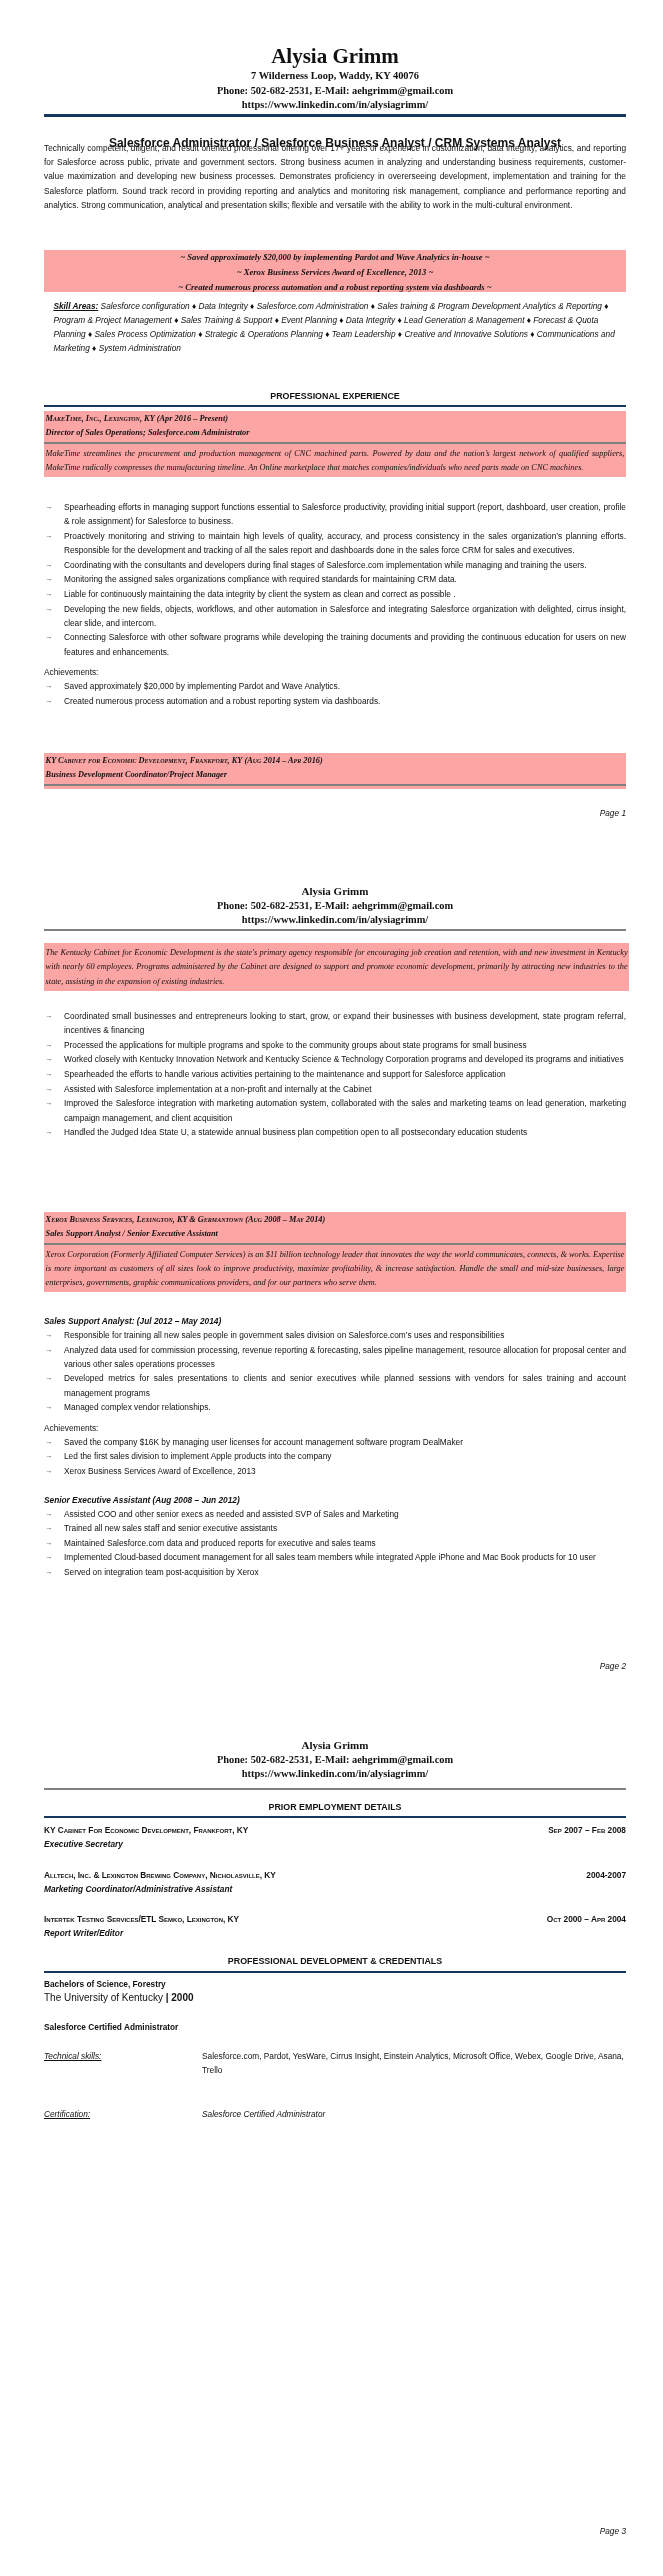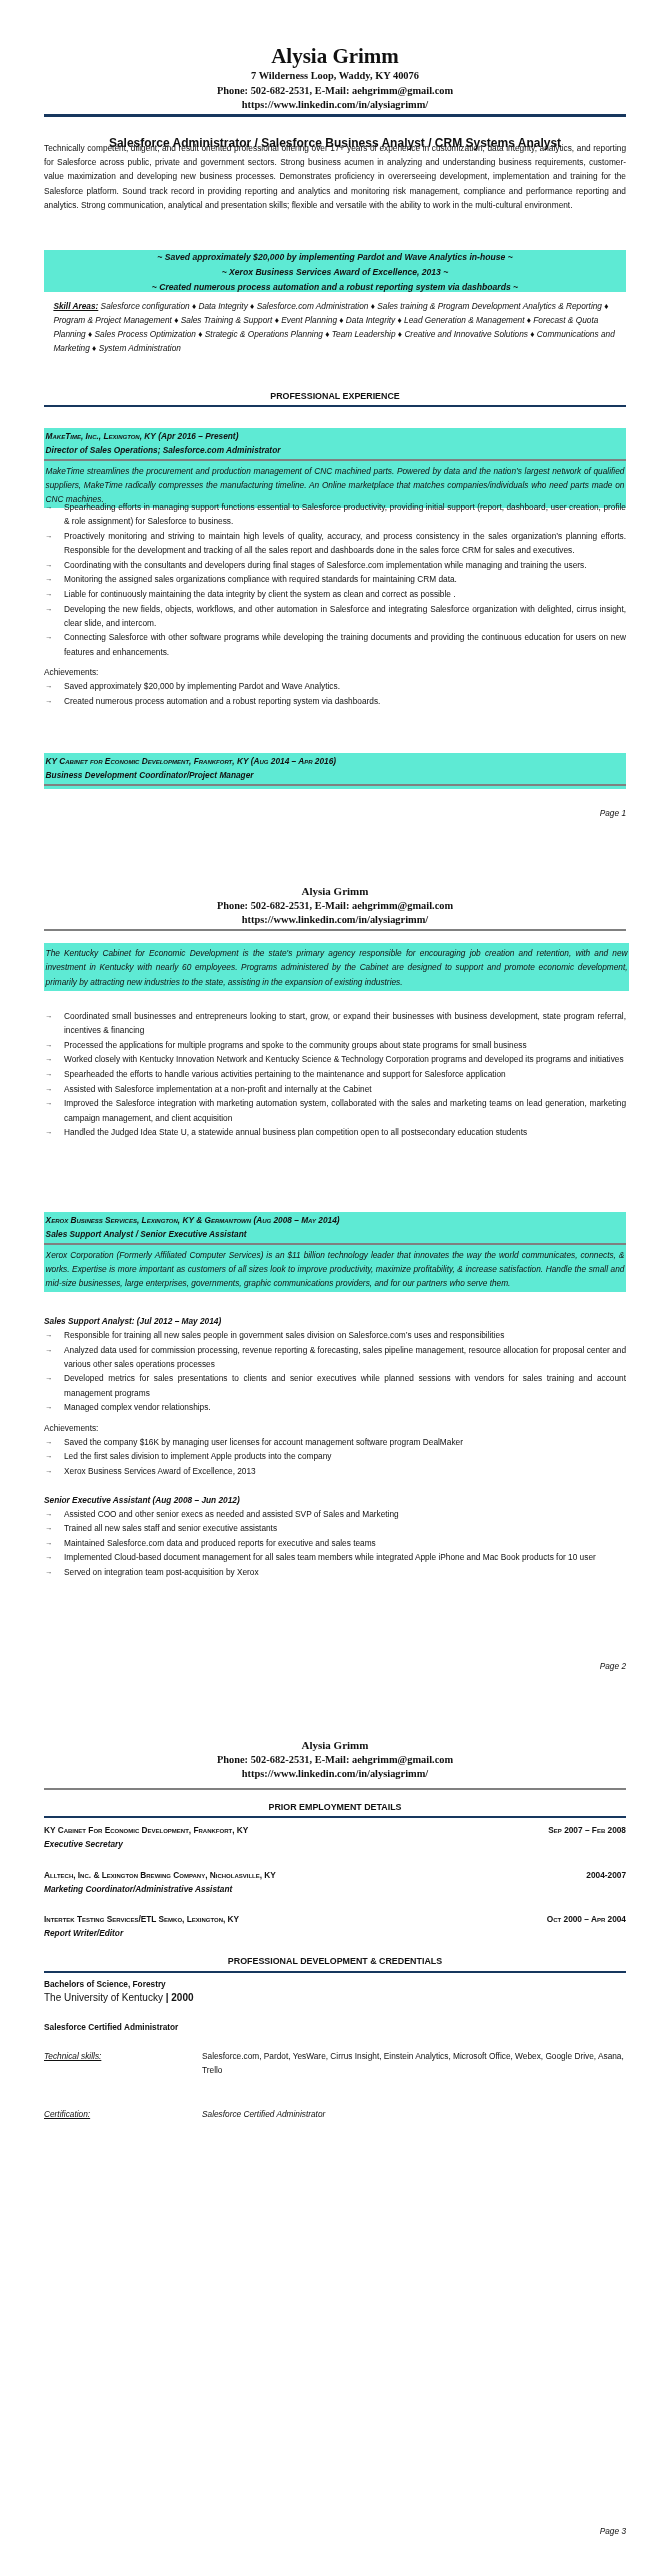--- a/index.html
+++ b/index.html
@@ -8,21 +8,21 @@
   .content { position: absolute; left: 44px; width: 582px; }
   .serif { font-family: "Liberation Serif", serif; font-weight: bold; text-align: center; }
   .name-lg { font-size: 21px; line-height: 26px; }
   .name-sm { font-size: 11px; line-height: 14.6px; }
   .contact { font-size: 10.4px; line-height: 14.6px; }
   .rule-navy { height: 2.6px; background: #17375e; }
   .rule-navy-thin { height: 1.6px; background: #17375e; }
   .rule-gray { height: 1.6px; background: #808080; }
   .title { font-size: 12px; font-weight: bold; text-align: center; line-height: 15.6px; }
   .para { font-size: 8.3px; line-height: 14.2px; text-align: justify; }
-  .graybox { background: #5eead4; }
+  .graybox { background: #fca5a5; font-family: Liberation Serif, serif; }
   .highlights { text-align: center; font-style: italic; font-weight: bold; font-size: 8.6px; line-height: 15px; padding: 2.1px 0; }
   .skills { text-align: left; font-style: italic; font-size: 8.3px; line-height: 14px; padding: 0 9.4px; }
   .skills .lbl { font-weight: bold; text-decoration: underline; }
   .sec-h { font-size: 8.9px; font-weight: bold; text-align: center; line-height: 12.5px; }
   .job-h { padding: 1px 1.6px 2.1px 1.6px; font-weight: bold; font-style: italic; font-size: 8.3px; line-height: 14px; }
   .sc { font-variant: small-caps; }
   .job-desc { font-style: italic; font-size: 8.3px; line-height: 14.2px; text-align: justify; padding: 3.1px 1.6px 2.1px 1.6px; }
   ul.arrows { list-style: none; margin: 0; padding: 0; }
   ul.arrows li { position: relative; padding-left: 20px; font-size: 8.3px; line-height: 14.3px; text-align: justify; margin-bottom: 0.3px; }
   ul.arrows li .arr { position: absolute; left: 1px; top: 0; font-size: 7.3px; }
@@ -57,21 +57,21 @@
   </div>
 
   <div class="content skills" style="top:299px;width:563px;">
     <span class="lbl">Skill Areas:</span>
     <span>Salesforce configuration ♦ Data Integrity ♦ Salesforce.com Administration ♦ Sales training &amp; Program Development Analytics &amp; Reporting ♦ Program &amp; Project Management ♦ Sales Training &amp; Support ♦ Event Planning ♦ Data Integrity ♦ Lead Generation &amp; Management ♦ Forecast &amp; Quota Planning ♦ Sales Process Optimization ♦ Strategic &amp; Operations Planning ♦ Team Leadership ♦ Creative and Innovative Solutions ♦ Communications and Marketing ♦ System Administration</span>
   </div>
 
   <div class="content sec-h" style="top:390px;">PROFESSIONAL EXPERIENCE</div>
   <div class="content rule-navy-thin" style="top:405px;"></div>
 
-  <div class="content graybox" style="top:428px;">
+  <div class="content graybox" style="top:411px;">
     <div class="job-h">
       <div><span class="sc">MakeTime, Inc., Lexington, KY</span> <span>(Apr 2016 – Present)</span></div>
       <div>Director of Sales Operations; Salesforce.com Administrator</div>
     </div>
     <div class="rule-gray"></div>
     <div class="job-desc">MakeTime streamlines the procurement and production management of CNC machined parts. Powered by data and the nation’s largest network of qualified suppliers, MakeTime radically compresses the manufacturing timeline. An Online marketplace that matches companies/individuals who need parts made on CNC machines.</div>
   </div>
 
   <div class="content" style="top:500px;">
     <ul class="arrows">

